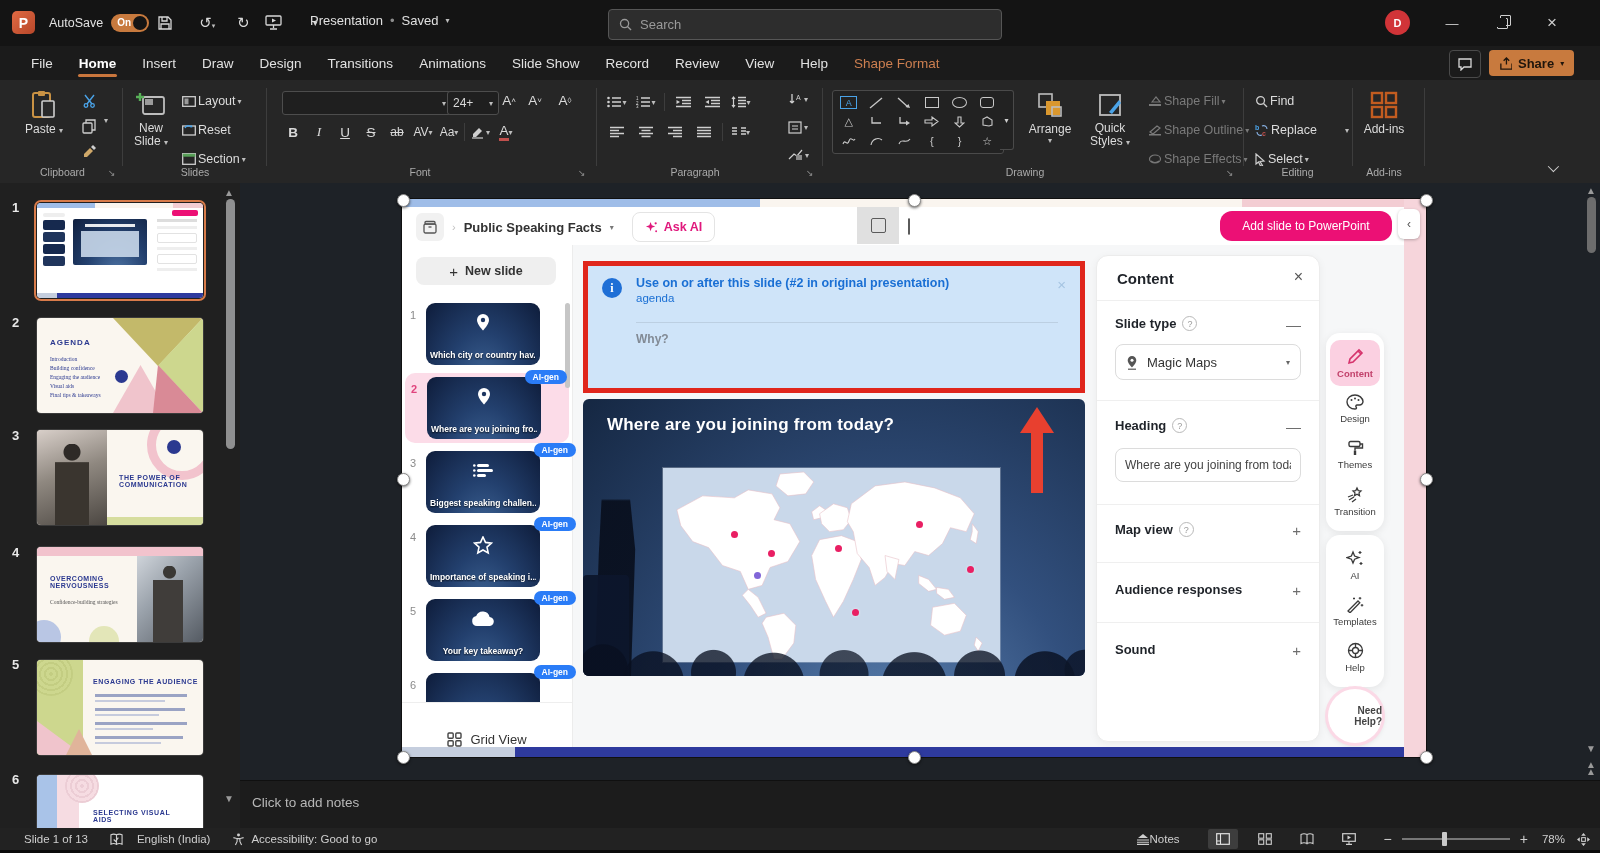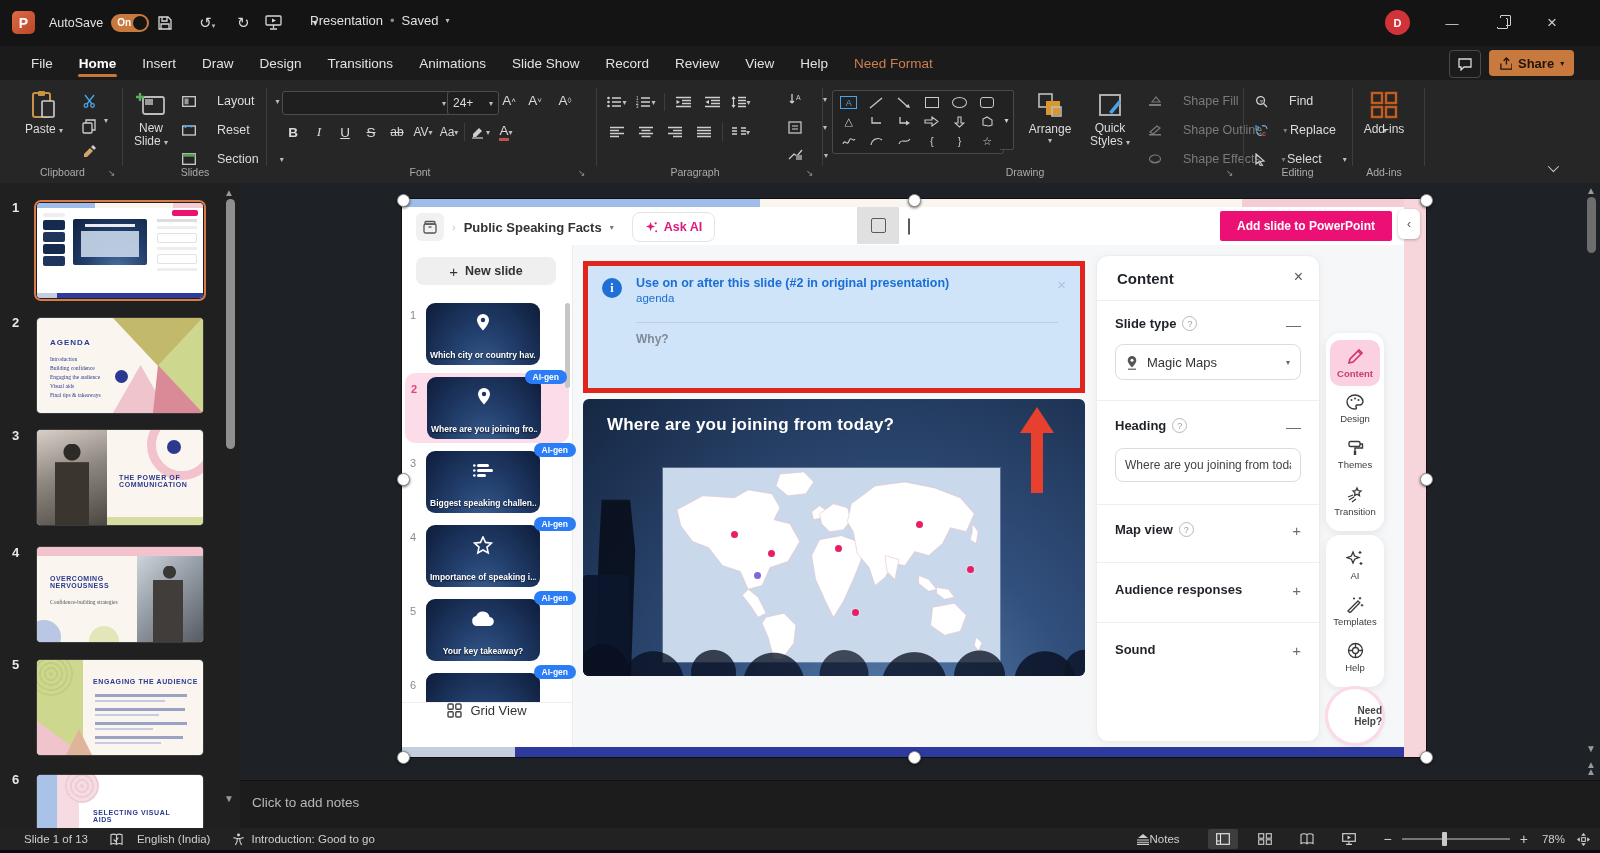--- a/index.html
+++ b/index.html
@@ -33,21 +33,21 @@
   .sharebtn{background:#c87a3e;color:#1f150c;font-weight:bold;border-radius:4px;height:26px;display:flex;
             align-items:center;padding:0 10px;gap:6px;font-size:13px}
   .cmtbtn{width:30px;height:26px;border:1px solid #4a4a4a;border-radius:4px;display:flex;align-items:center;justify-content:center}
   
   .ribbon{left:0;top:80px;width:1600px;height:103px;background:#262626;border-bottom:1px solid #0c0c0c}
   .rsep{position:absolute;top:8px;height:78px;width:1px;background:#3d3d3d}
   .rlabel{position:absolute;bottom:5px;font-size:10.5px;color:#ababab;text-align:center}
   .launch{position:absolute;bottom:5px;font-size:9px;color:#8f8f8f}
   .bigbtn{position:absolute;top:8px;width:52px;text-align:center;color:#dcdcdc;font-size:12px}
   .bigbtn .glyph{height:34px;display:flex;align-items:center;justify-content:center}
-  .smallbtn{display:flex;align-items:center;gap:21px;color:#dcdcdc;font-size:12.5px;height:22px}
+  .smallbtn{display:flex;align-items:center;gap:2px;color:#dcdcdc;font-size:12.5px;height:22px}
   .cdn{font-size:8px;color:#bdbdbd}
   .ficon{font-size:13.5px;color:#d9d9d9;width:22px;height:20px;display:flex;align-items:center;justify-content:center}
   .combo{background:#1f1f1f;border:1px solid #4d4d4d;border-radius:3px;height:22px;display:flex;align-items:center;
          padding:0 5px;color:#d9d9d9;font-size:12px;justify-content:space-between}
   .shapecell{width:24px;height:15px;display:flex;align-items:center;justify-content:center;color:#c9c9c9;font-size:11px}
   .sq{width:12px;height:9px;border:1.2px solid #c9c9c9}
   .ov{width:13px;height:9px;border:1.2px solid #c9c9c9;border-radius:50%}
   .rr{width:12px;height:9px;border:1.2px solid #c9c9c9;border-radius:3px}
   .gray{color:#7a7a7a}
   .chev{display:inline-block;width:7px;height:7px;border-right:1.6px solid #cfcfcf;border-bottom:1.6px solid #cfcfcf;transform:rotate(45deg) translateY(-2px)}
@@ -57,38 +57,38 @@
   .tnum{position:absolute;left:12px;font-size:13px;font-weight:bold;color:#e8e8e8}
   .thumb{position:absolute;left:37px;width:166px;border-radius:4px;background:#faf6ef;overflow:hidden;box-shadow:0 0 0 1px rgba(255,255,255,.12)}
   .thumb.sel{box-shadow:0 0 0 1px #202020,0 0 0 3px #d87b4a}
   .serifnavy{color:#2b3990;font-family:"Liberation Serif","DejaVu Serif",serif}
   
   .slide{position:absolute;left:402px;top:16px;width:1024px;height:558px;background:#fff;box-shadow:0 0 0 1px #101010}
   .handle{position:absolute;width:11px;height:11px;border-radius:50%;background:#fff;border:1.5px solid #8a8a8a;box-shadow:0 1px 3px rgba(0,0,0,.6);z-index:9}
   .addin-hd{position:absolute;left:0;top:8px;width:1002px;height:38px;background:#fff;border-bottom:1px solid #e9e9e9}
   .askai{border:1px solid #e4e4e4;border-radius:8px;height:28px;display:flex;align-items:center;gap:6px;
          padding:0 12px;color:#e0187c;font-weight:bold;font-size:12.5px;background:#fff}
-  .addslide{background:#ec1075;color:#fff;font-weight:bold;font-size:12px;border-radius:2px;height:30px;
+  .addslide{background:#ec1075;color:#fff;font-weight:normal;font-size:12px;border-radius:12px;height:30px;
             display:flex;align-items:center;justify-content:center}
   .vsq{width:13px;height:13px;border:1.6px solid #5a5a5a;border-radius:2px}
   .addin-bd{position:absolute;left:0;top:46px;width:1002px;height:502px;background:#f6f7f8}
   .aside{position:absolute;left:0;top:0;width:170px;height:502px;background:#fff;border-right:1px solid #ececec}
   .newslide{position:absolute;left:14px;top:12px;width:140px;height:28px;background:#efefef;border-radius:8px;
             display:flex;align-items:center;justify-content:center;gap:7px;color:#333;font-size:12.5px;font-weight:bold}
   .srow{position:absolute;left:0;width:170px;height:70px}
   .srow .n{position:absolute;left:8px;top:6px;font-size:11px;color:#8b8b8b}
   .sthumb{position:absolute;left:24px;top:0;width:114px;height:62px;border-radius:9px;overflow:hidden;
           background:radial-gradient(ellipse at 50% 130%,#3f6596 0%,#23406e 45%,#0e1c3a 100%)}
   .sthumb .cap{position:absolute;left:4px;right:4px;bottom:5px;text-align:center;color:#fff;font-size:8.5px;font-weight:bold;
                white-space:nowrap;overflow:hidden;text-shadow:0 1px 2px rgba(0,0,0,.8)}
   .aibadge{position:absolute;right:-4px;top:-8px;background:#2a7cf7;color:#fff;font-size:8.5px;font-weight:bold;
            border-radius:9px;padding:2px 8px;z-index:3}
   .selwrap{position:absolute;left:3px;width:164px;height:70px;background:#fcdce8;border-radius:10px}
   .gridview{position:absolute;left:0;bottom:0;width:170px;height:44px;background:#fff;border-top:1px solid #eee;
-            display:flex;align-items:flex-start;justify-content:center;gap:8px;color:#333;font-size:13px}
+            display:flex;align-items:flex-end;justify-content:center;gap:8px;color:#333;font-size:13px}
   .callout{position:absolute;left:181px;top:16px;width:502px;height:132px;background:#cfe4f9;border:5px solid #e0261c;box-sizing:border-box}
   .callout .t{color:#1a6fd4;font-weight:bold;font-size:12.5px}
   .callout .tag{color:#1a6fd4;font-size:11.5px}
   .callout .why{color:#828a95;font-weight:bold;font-size:12px}
   .callout .txt{color:#98a0aa;font-size:12px;line-height:15px}
   .preview{position:absolute;left:181px;top:154px;width:502px;height:277px;border-radius:6px;overflow:hidden;
            background:radial-gradient(ellipse at 62% 125%,#5d83b1 0%,#32507e 42%,#152742 100%)}
   .ptitle{position:absolute;left:24px;top:16px;color:#fff;font-weight:bold;font-size:17px;letter-spacing:.2px}
   .mapbox{position:absolute;left:80px;top:69px;width:337px;height:194px;background:#c9d8ea;box-shadow:0 0 0 1px rgba(255,255,255,.25)}
   .map-dot{position:absolute;width:7px;height:7px;border-radius:50%;margin:-3px 0 0 -3px;box-shadow:0 0 3px rgba(255,255,255,.6)}
@@ -169,20 +169,27 @@
         </svg>
     </span>
     <span class="qat" style="font-size:9px">▾</span>
   </div>
   <div class="a row" style="left:310px;top:13px;gap:7px;color:#e0e0e0">
     <span>Presentation</span>
     <span style="color:#8d8d8d">•</span>
     <span>Saved</span>
     <span style="font-size:8px;color:#bdbdbd">▾</span>
   </div>
+  <div class="a searchbox" style="left:608px;top:9px">
+    <svg width="13" height="13" viewBox="0 0 14 14">
+        <circle cx="6" cy="6" r="4.4" fill="none" stroke="#9a9a9a" stroke-width="1.4"></circle>
+        <path d="M9.4 9.4L13 13" stroke="#9a9a9a" stroke-width="1.4"></path>
+      </svg>
+    <span>Search</span>
+  </div>
   <div class="a avatar" style="left:1385px;top:10px">
       <span>D</span>
     </div>
   <div class="a winbtn" style="left:1432px;top:7px">—</div>
   <div class="a winbtn" style="left:1482px;top:7px">
       <span class="restore-sq"></span>
     </div>
   <div class="a winbtn" style="left:1532px;top:7px;font-size:17px">×</div>
 </div>
 
@@ -192,21 +199,21 @@
   <span class="mtab">Insert</span>
   <span class="mtab">Draw</span>
   <span class="mtab">Design</span>
   <span class="mtab">Transitions</span>
   <span class="mtab">Animations</span>
   <span class="mtab">Slide Show</span>
   <span class="mtab">Record</span>
   <span class="mtab">Review</span>
   <span class="mtab">View</span>
   <span class="mtab">Help</span>
-  <span class="mtab ctx">Need Format</span>
+  <span class="mtab ctx">Shape Format</span>
 </div>
 <div class="a cmtbtn" style="left:1449px;top:50px">
   <svg width="14" height="13" viewBox="0 0 14 13">
       <path d="M1 1h12v8H6l-3 3V9H1z" fill="none" stroke="#d8d8d8" stroke-width="1.3"></path>
     </svg>
 </div>
 <div class="a sharebtn" style="left:1489px;top:50px">
   <svg width="13" height="13" viewBox="0 0 14 14">
       <path d="M5 4l3-3 3 3M8 1v7" stroke="#1f150c" stroke-width="1.4" fill="none"></path>
       <path d="M2 7v6h12V7" stroke="#1f150c" stroke-width="1.4" fill="none"></path>
@@ -1012,21 +1019,21 @@
         <path d="M4 7l2 2 3-4" stroke="#cfcfcf" stroke-width="1.2" fill="none"></path>
       </svg>
   </span>
   <span style="margin-left:14px">English (India)</span>
   <span style="margin-left:22px">
     <svg width="13" height="13" viewBox="0 0 14 14">
         <circle cx="7" cy="2.2" r="1.6" fill="#cfcfcf"></circle>
         <path d="M1.5 5l4 1v3l-1.8 4M12.5 5l-4 1v3l1.8 4M5.5 6h3" stroke="#cfcfcf" stroke-width="1.2" fill="none"></path>
       </svg>
   </span>
-  <span style="margin-left:6px">Introduction: Good to go</span>
+  <span style="margin-left:6px">Accessibility: Good to go</span>
 
   <span style="margin-left:auto" class="row">
     <svg width="14" height="11" viewBox="0 0 14 11">
         <path d="M7 0l5 4H2z" fill="#cfcfcf"></path>
         <path d="M1 6h12M1 8.2h12M1 10.4h12" stroke="#cfcfcf" stroke-width="1.1"></path>
       </svg>
     <span style="">Notes</span>
   </span>
   <span class="sview active" style="margin-left:28px">
     <svg width="14" height="12" viewBox="0 0 14 12">

